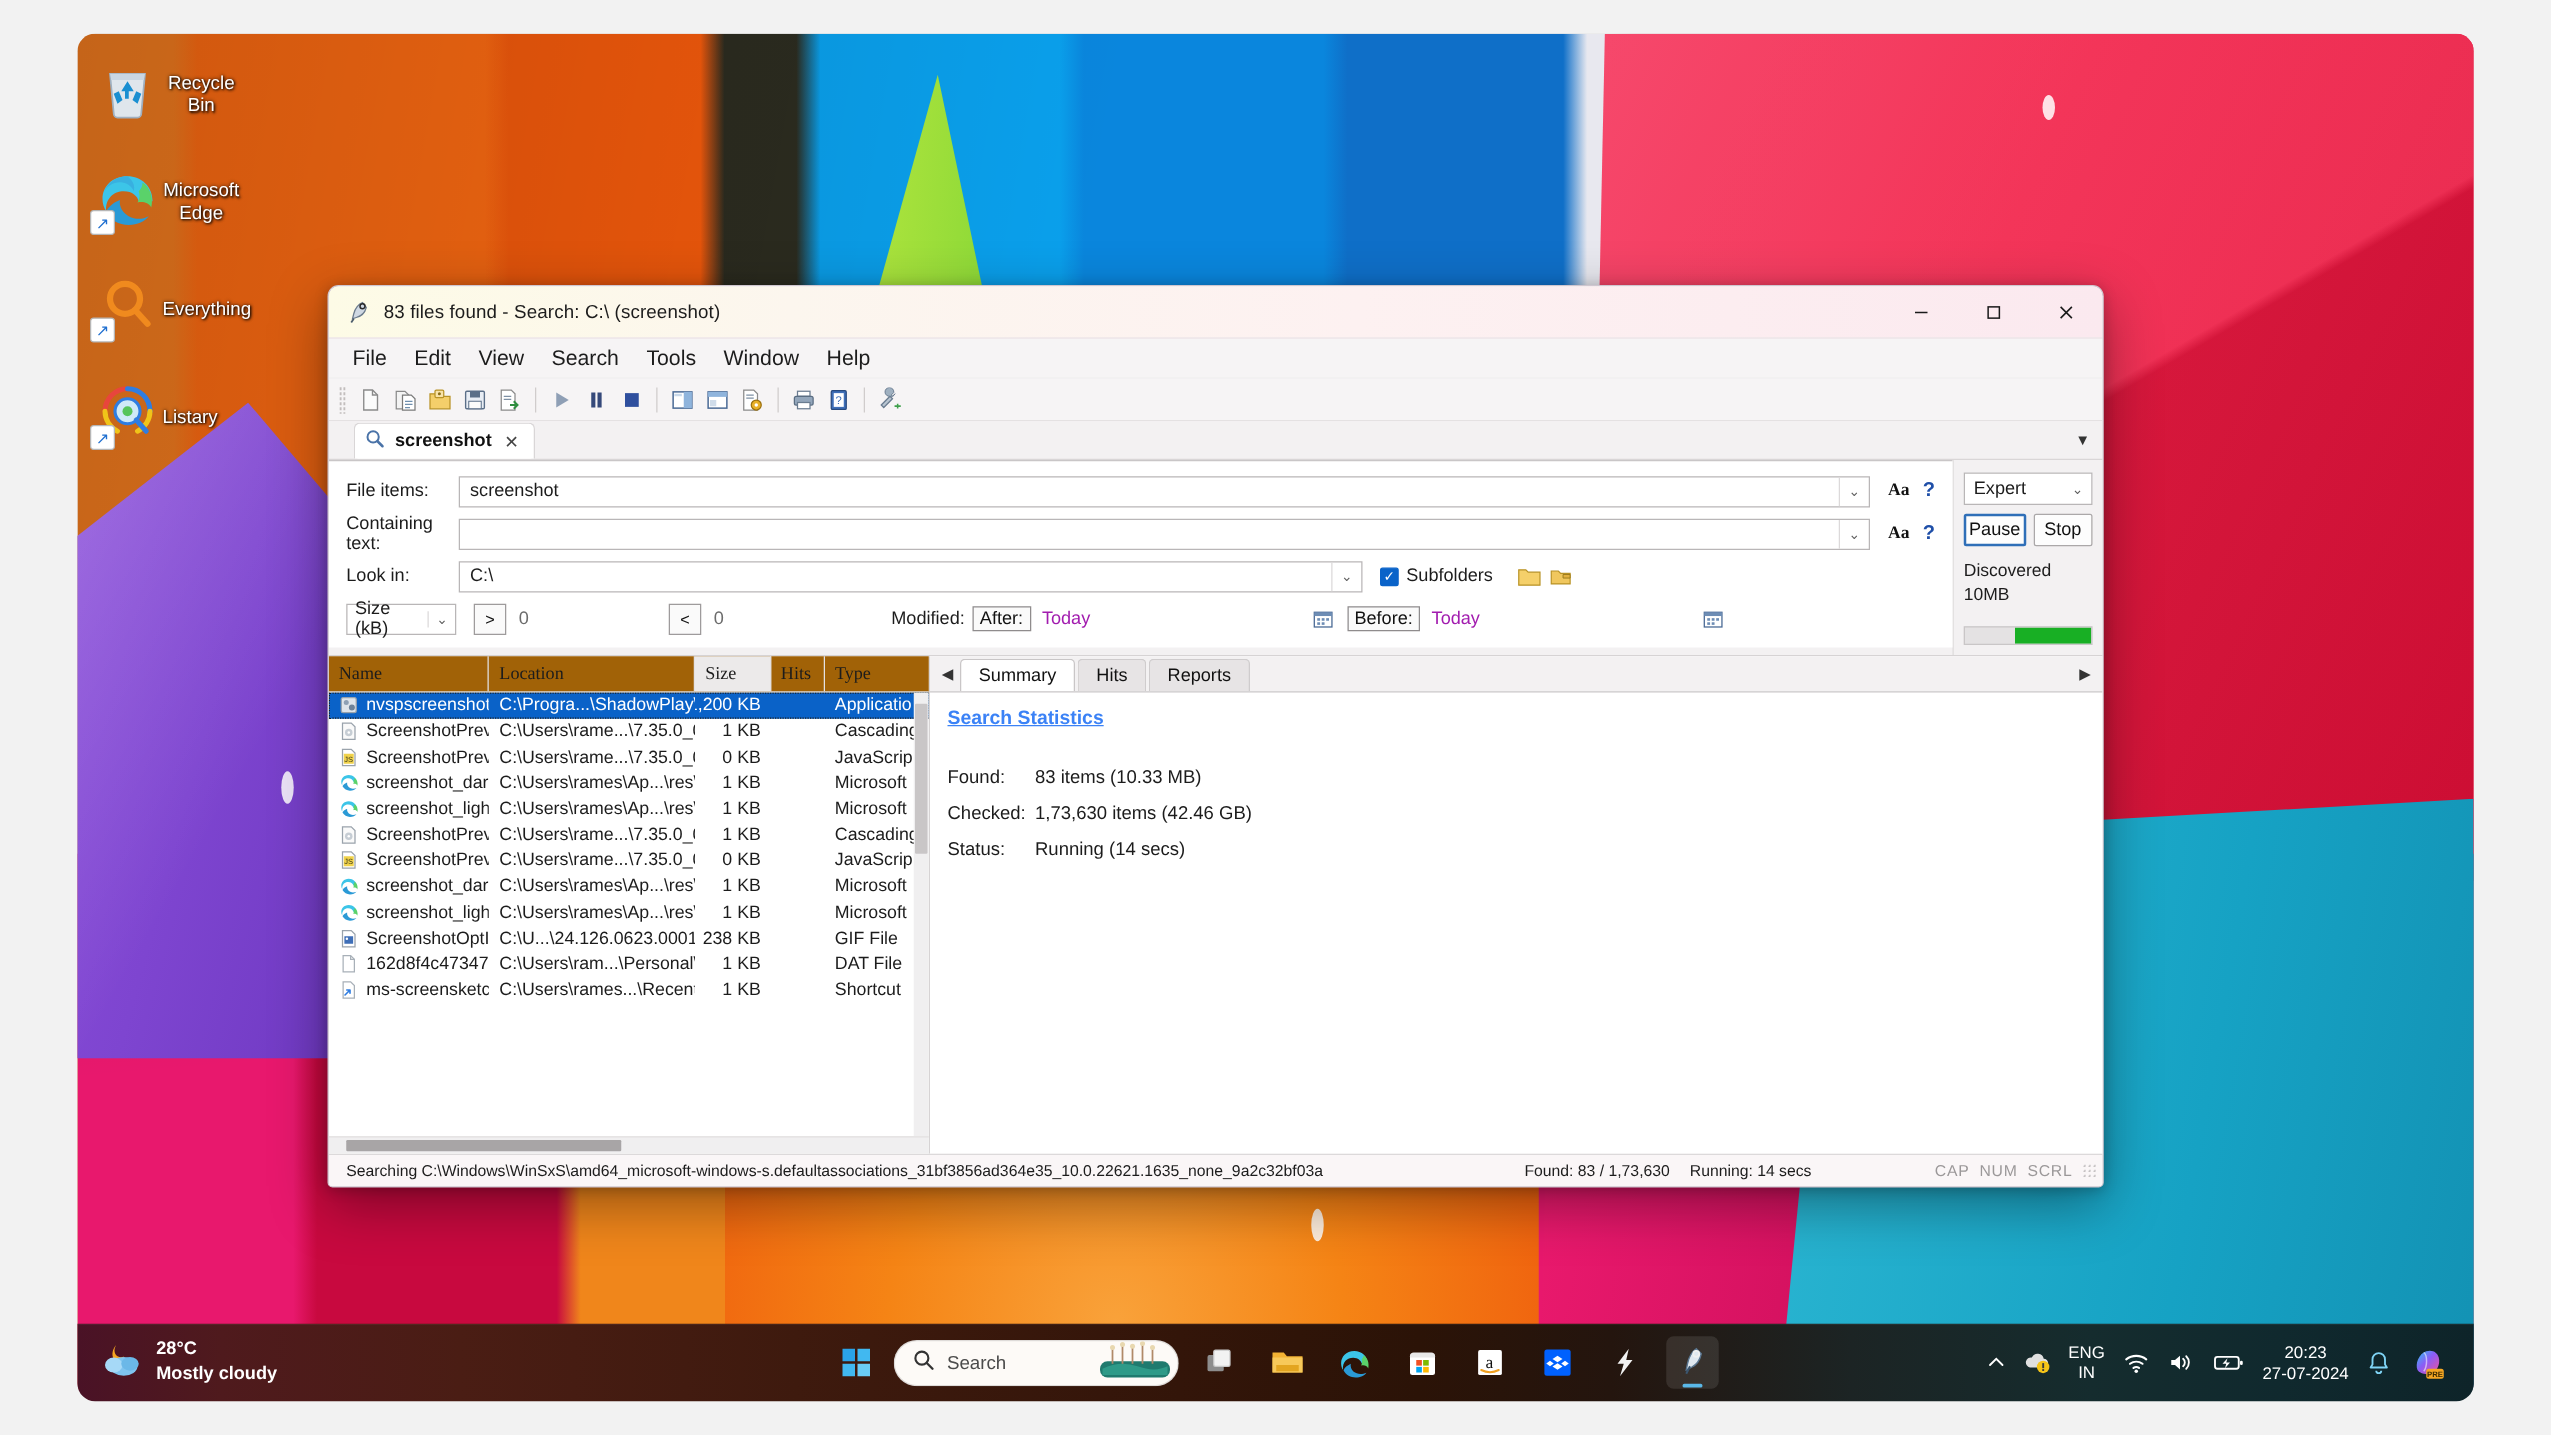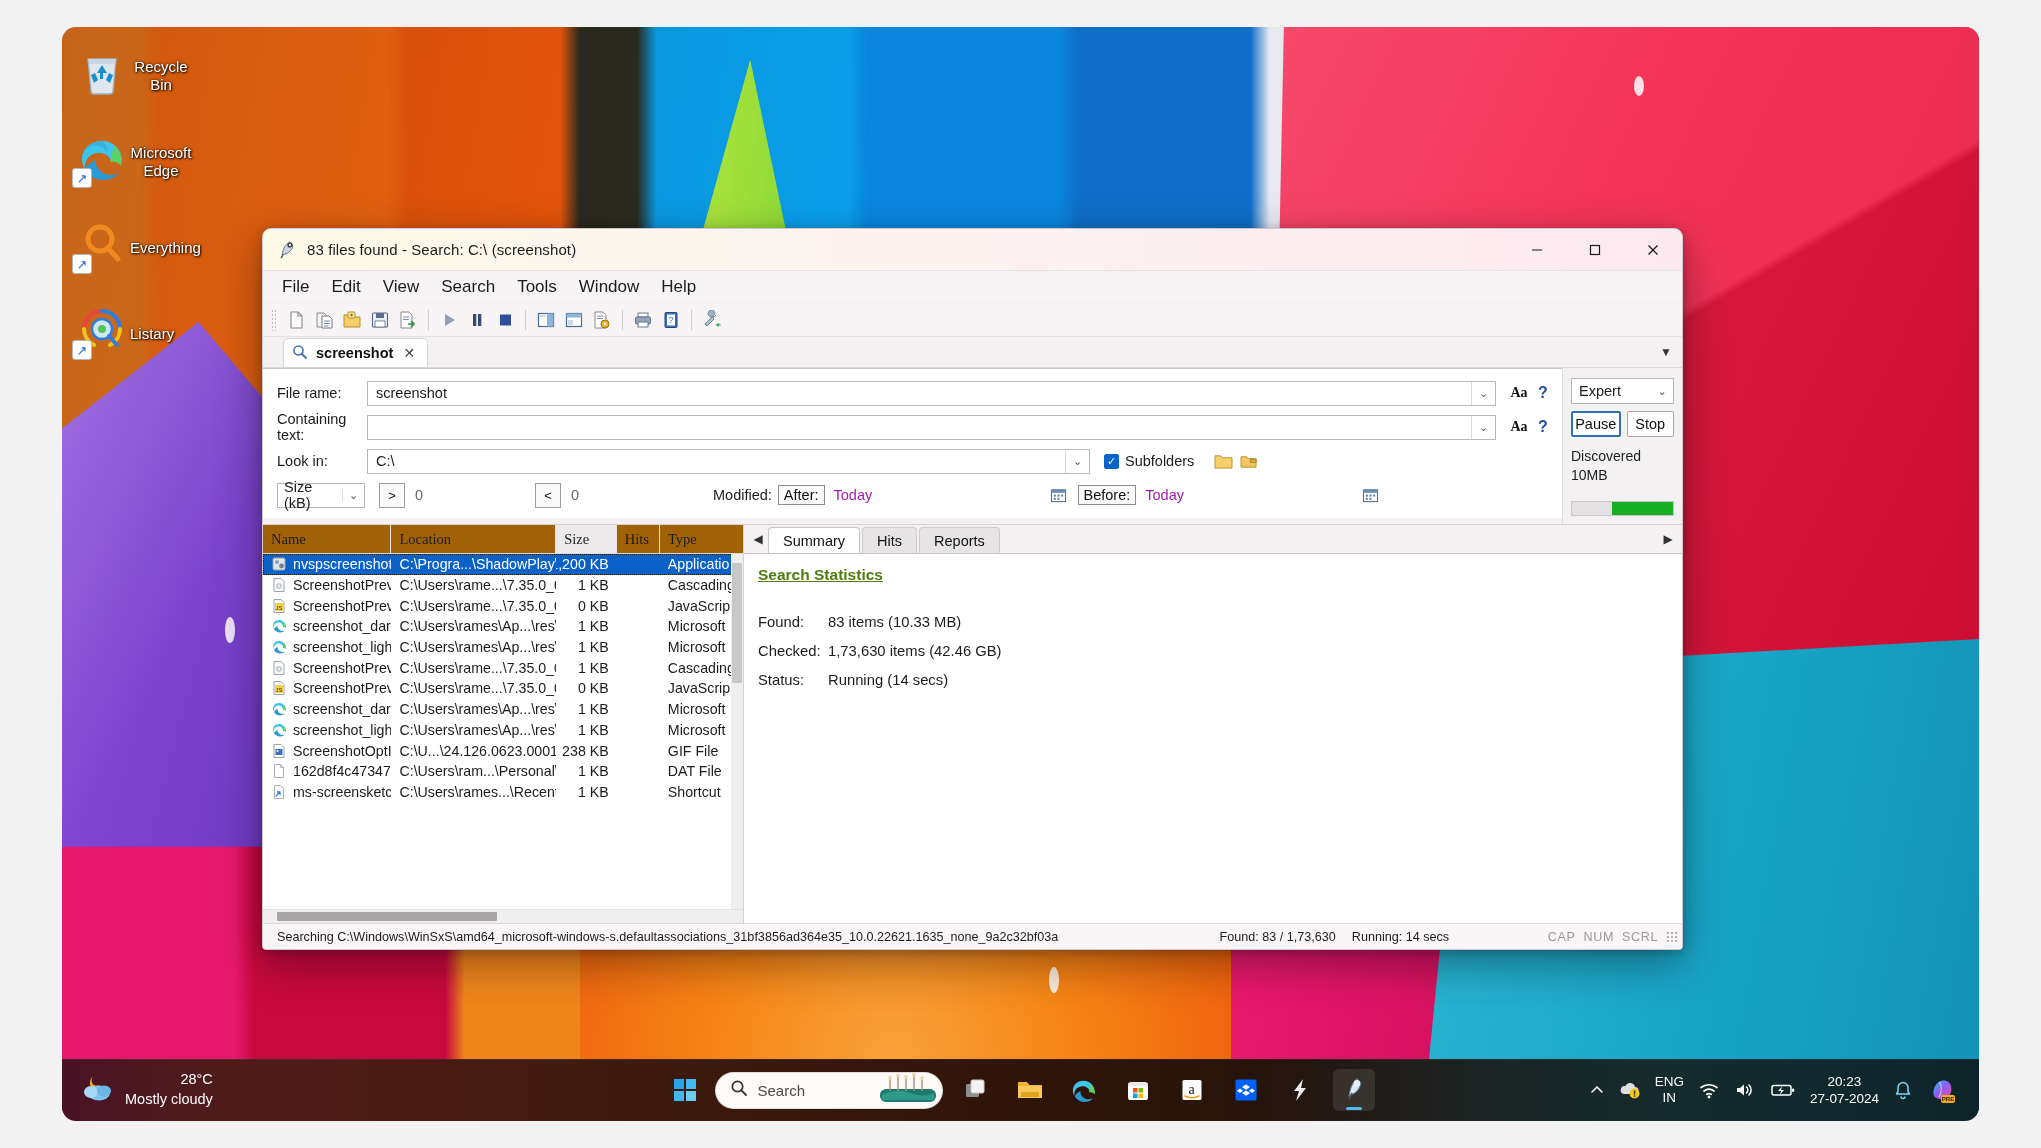--- a/index.html
+++ b/index.html
@@ -314,21 +314,21 @@
   .dtabs { display: flex; align-items: flex-end; height: 28px; background: #f3f1f2; padding: 0 4px; flex: none; }
   .dnav { width: 20px; text-align: center; font-size: 12px; color: #333; align-self: center; cursor: default; }
   .dtab {
     height: 26px; padding: 0 14px; font-size: 14.5px; color: #111;
     background: #e7e4e5; border: 1px solid #cfcccd; border-bottom: none; border-radius: 4px 4px 0 0;
     display: flex; align-items: center; cursor: default; margin-right: 2px;
   }
   .dtab.active { background: #fff; border-color: #c9c6c7; }
   .dnav.right { margin-left: auto; }
   .detail-body { flex: 1; background: #fff; border-top: 1px solid #c9c6c7; padding: 12px 0 0 14px; }
-  .stat-title { font-size: 15.5px; font-weight: bold; color: #4d7c0f; text-decoration: underline; margin-bottom: 30px; }
+  .stat-title { font-size: 15.5px; font-weight: bold; color: #3b82f6; text-decoration: underline; margin-bottom: 30px; }
   .stat-row { display: flex; font-size: 14.8px; color: #1c1c1c; margin-bottom: 13px; }
   .stat-k { width: 70px; flex: none; }
 
   .statusbar {
     height: 26px; flex: none; background: #faf6f7; border-top: 1px solid #dcd9da;
     display: flex; align-items: center; font-size: 12.6px; color: #1c1c1c; padding: 0 4px 0 6px;
   }
   .sb-seg { padding: 0 8px; white-space: nowrap; overflow: hidden; }
   .sb-ind { color: #9b9899; letter-spacing: .6px; padding: 0 4px; }
   .sb-grip { width: 12px; height: 12px; margin-left: 4px;
@@ -343,21 +343,21 @@
       #4a1226 0%, #4f1a1d 6%, #4a1d14 16%, #3e1a0e 30%,
       #331509 46%, #2b1307 56%, #24150e 64%,
       #1c2424 74%, #152c2e 84%, #10292e 92%, #0e2429 100%);
     border-radius: 0 0 14px 14px;
     display: flex; align-items: center;
     z-index: 30;
     box-shadow: inset 0 1px 0 rgba(255,255,255,.05);
   }
   .weather { display: flex; align-items: center; gap: 11px; padding-left: 18px; cursor: default; }
   .weather .wtxt { color: #fff; font-size: 14.5px; line-height: 1.35; }
-  .weather .wtxt b { font-weight: normal; display: block; text-align: right; }
+  .weather .wtxt b { font-weight: bold; display: block; }
 
   .tb-center { position: absolute; left: 50%; transform: translateX(-50%); display: flex; align-items: center; gap: 12px; }
   .start-btn { width: 36px; height: 36px; display: flex; align-items: center; justify-content: center; cursor: default; border-radius: 5px; }
   .searchbox {
     width: 228px; height: 37px; background: #fdfaf7; border-radius: 19px;
     display: flex; align-items: center; padding: 0 6px 0 14px; cursor: default; overflow: hidden;
     border: 1px solid rgba(0,0,0,.12);
   }
   .searchbox .sx { font-size: 15px; color: #4b4b4b; margin-left: 10px; flex: 1; }
   .tb-app { width: 42px; height: 42px; display: flex; align-items: center; justify-content: center; cursor: default; border-radius: 6px; position: relative; }
@@ -628,21 +628,21 @@
     <span class="tab-chevron">▼</span>
   </div>
 
   <div class="criteria-wrap">
 
     <div class="criteria">
 
       <div class="crit-body">
 
         <div class="row">
-          <div class="row-lbl">File rame:</div>
+          <div class="row-lbl">File items:</div>
           <div class="combo">
             <input type="text" value="screenshot" style="">
             <div class="arrow">⌄</div>
           </div>
           <div class="aa-btn">Aa</div>
           <div class="q-btn">?</div>
         </div>
 
         <div class="row">
           <div class="row-lbl">Containing text:</div>

